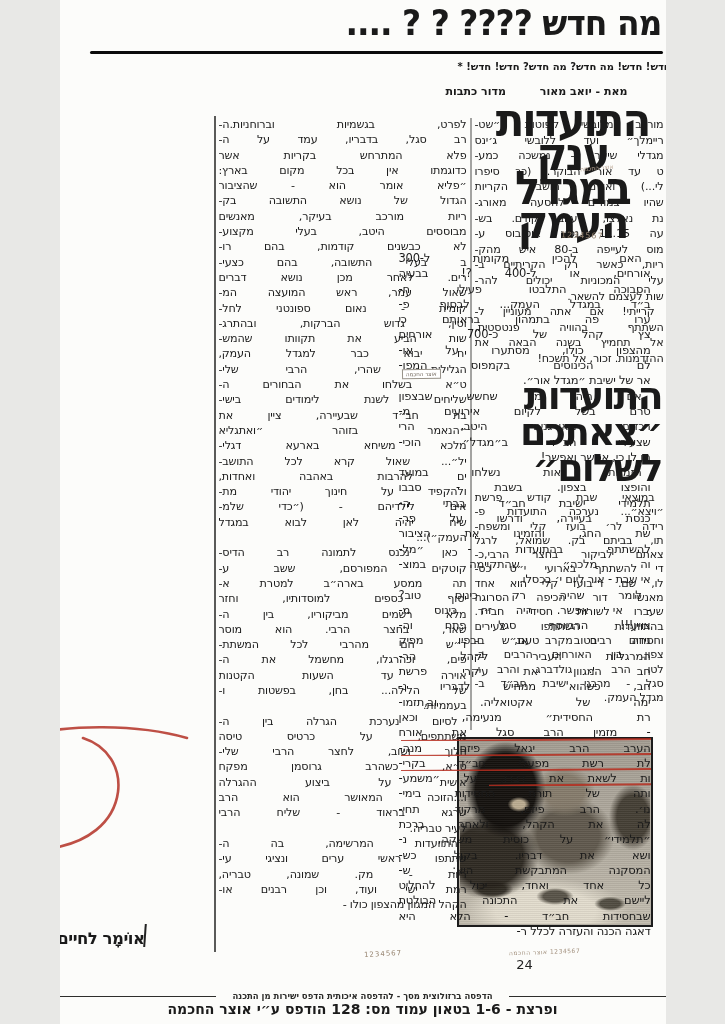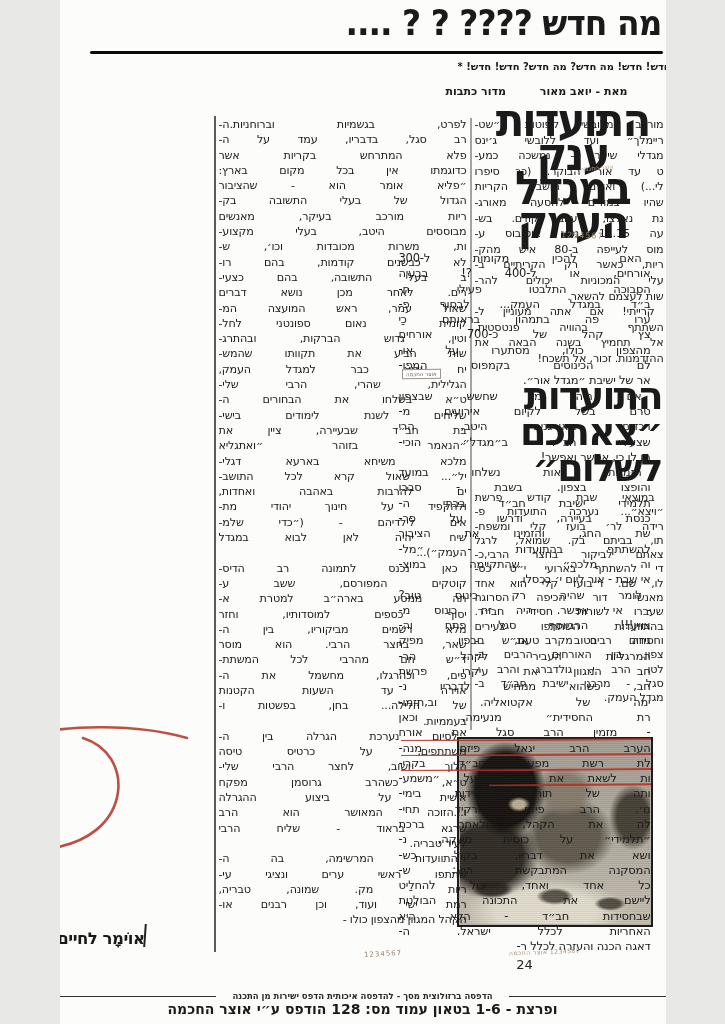--- a/index.html
+++ b/index.html
@@ -139,24 +139,23 @@
   </svg>
   <div class="caption">אוֹימָר לחיים!!!</div>
 
   <div class="flow col2">
     <div>
         <div class="tline">לפרט, בגשמיות וברוחניות.ה-</div>
         <div class="tline">רב סגל, בדבריו, עמד על ה-</div>
         <div class="tline">פלא המתרחש בקריות אשר</div>
         <div class="tline">כדוגמתו אין בכל מקום בארץ:</div>
         <div class="tline">״פליא אומר הוא - שהציבור</div>
-        <div class="tline">הגדול של בעלי התשובה בק-</div>
+        <div class="tline">הגדול של נושא התשובה בק-</div>
         <div class="tline">ריות מורכב בעיקר, מאנשים</div>
         <div class="tline">מבוססים היטב, בעלי מקצוע-</div>
-        <div class="tline">ות, משרות מכובדות וכו׳, ש-</div>
         <div class="tline">לא כבשנים קודמות, בהם רו-</div>
         <div class="tline">ב בעלי התשובה, בהם כצעי-</div>
         <div class="tline">רים. לאחר מכן נושא דברים</div>
         <div class="tline">שאול עמר, ראש המועצה המ-</div>
         <div class="tline">קומית - נאום ספונטני לחל-</div>
         <div class="tline">וטין, גדוש הברקות, ובהתרג-</div>
         <div class="tline">שות הביע את תקוותו שהמש-</div>
         <div class="tline">יח יבוא כבר למגדל העמק,</div>
         <div class="tline">הגלילית, שהרי, הרבי שלי-</div>
         <div class="tline">ט״א בשלחו את הבחורים ה-</div>
@@ -243,21 +242,20 @@
       <div class="tline f-v">ות לשאת את דברו, על ״משמע-</div>
       <div class="tline">ותה של תורת החסידות בימי-</div>
       <div class="tline">נו׳. הרב פיזם, מרקיד תחי-</div>
       <div class="tline">לה את הקהל, ולאחר ברכת</div>
       <div class="tline">״תלמידי״ על כוסית משקה, נ-</div>
       <div class="tline">ושא את דבריו. בקול כש-</div>
       <div class="tline">המסקנה המתבקשת היא: ש-</div>
       <div class="tline">כל אחד ואחד, יכול להחליט</div>
       <div class="tline">ליישם את התכונה הבולטת</div>
       <div class="tline">שבחסידות חב״ד - הלא היא</div>
-      <div class="tline">האחריות לכלל ישראל. ה-</div>
       <div class="tline f-e">דאגה הכנה והעזרה לכלל ר-</div>
     </div>
 
   <div class="stampA">אוצר החכמה</div>
   <div class="stampB">1234567</div>
   <div class="stampC">אוצר החכמה</div>
   <div class="stampD">1234567</div>
   <div class="stampE">1234567 אוצר החכמה</div>
   <div class="penmark"></div>
 

